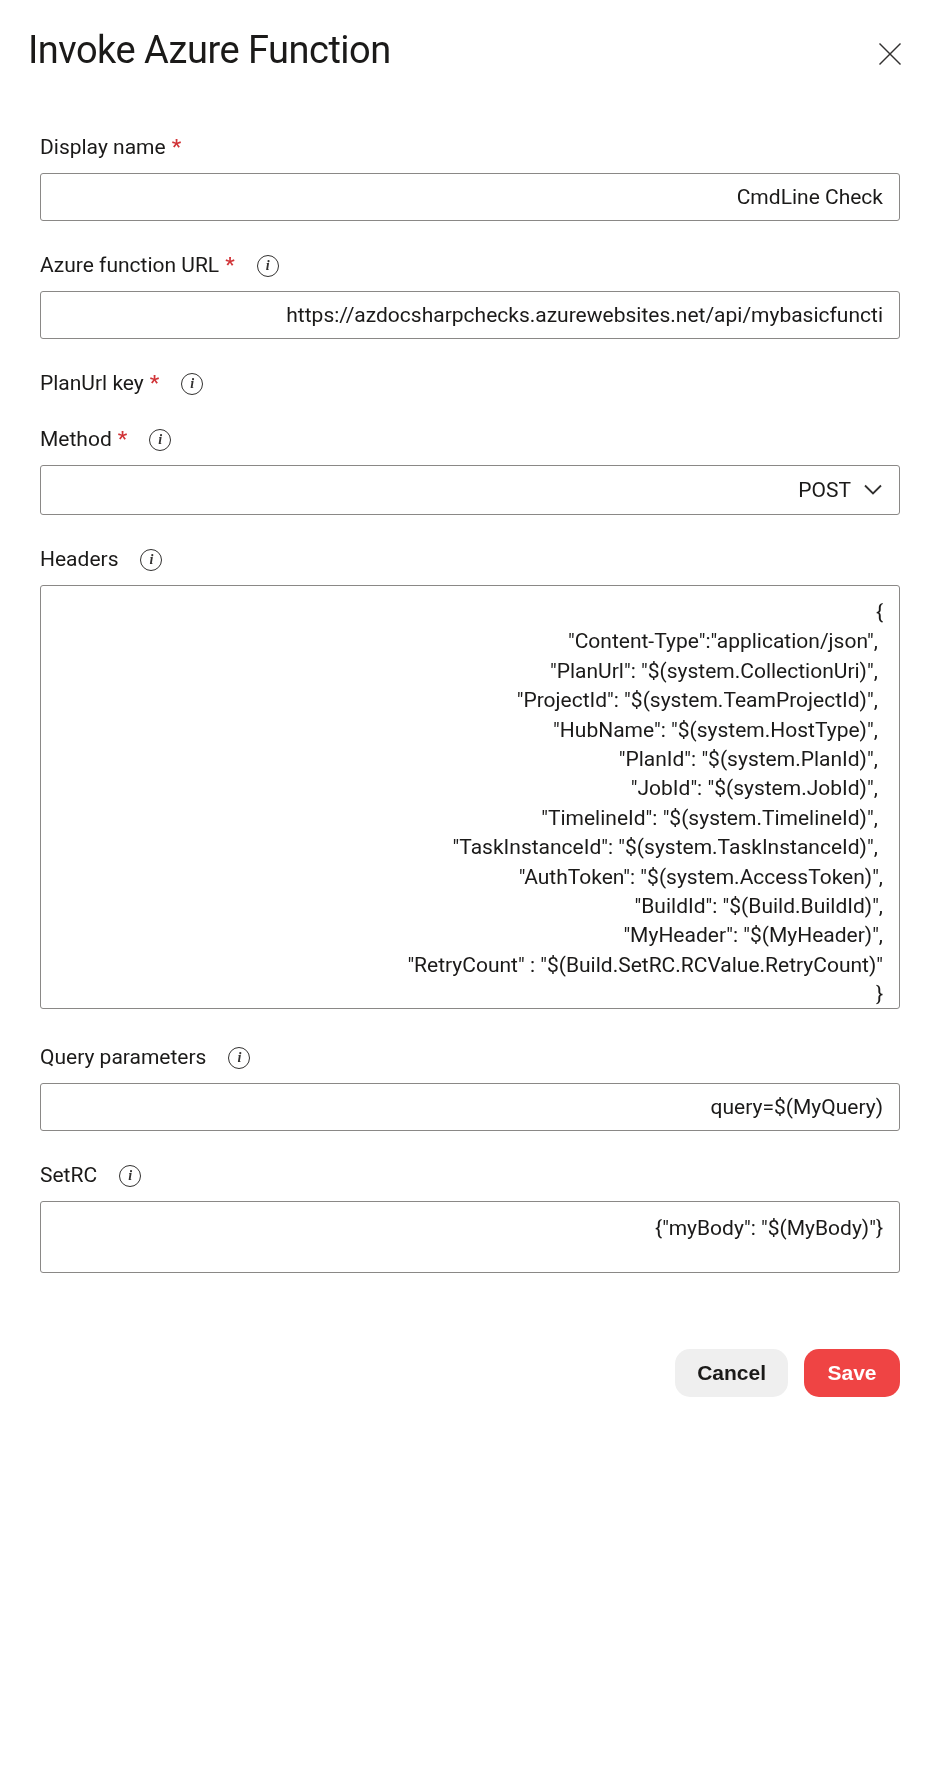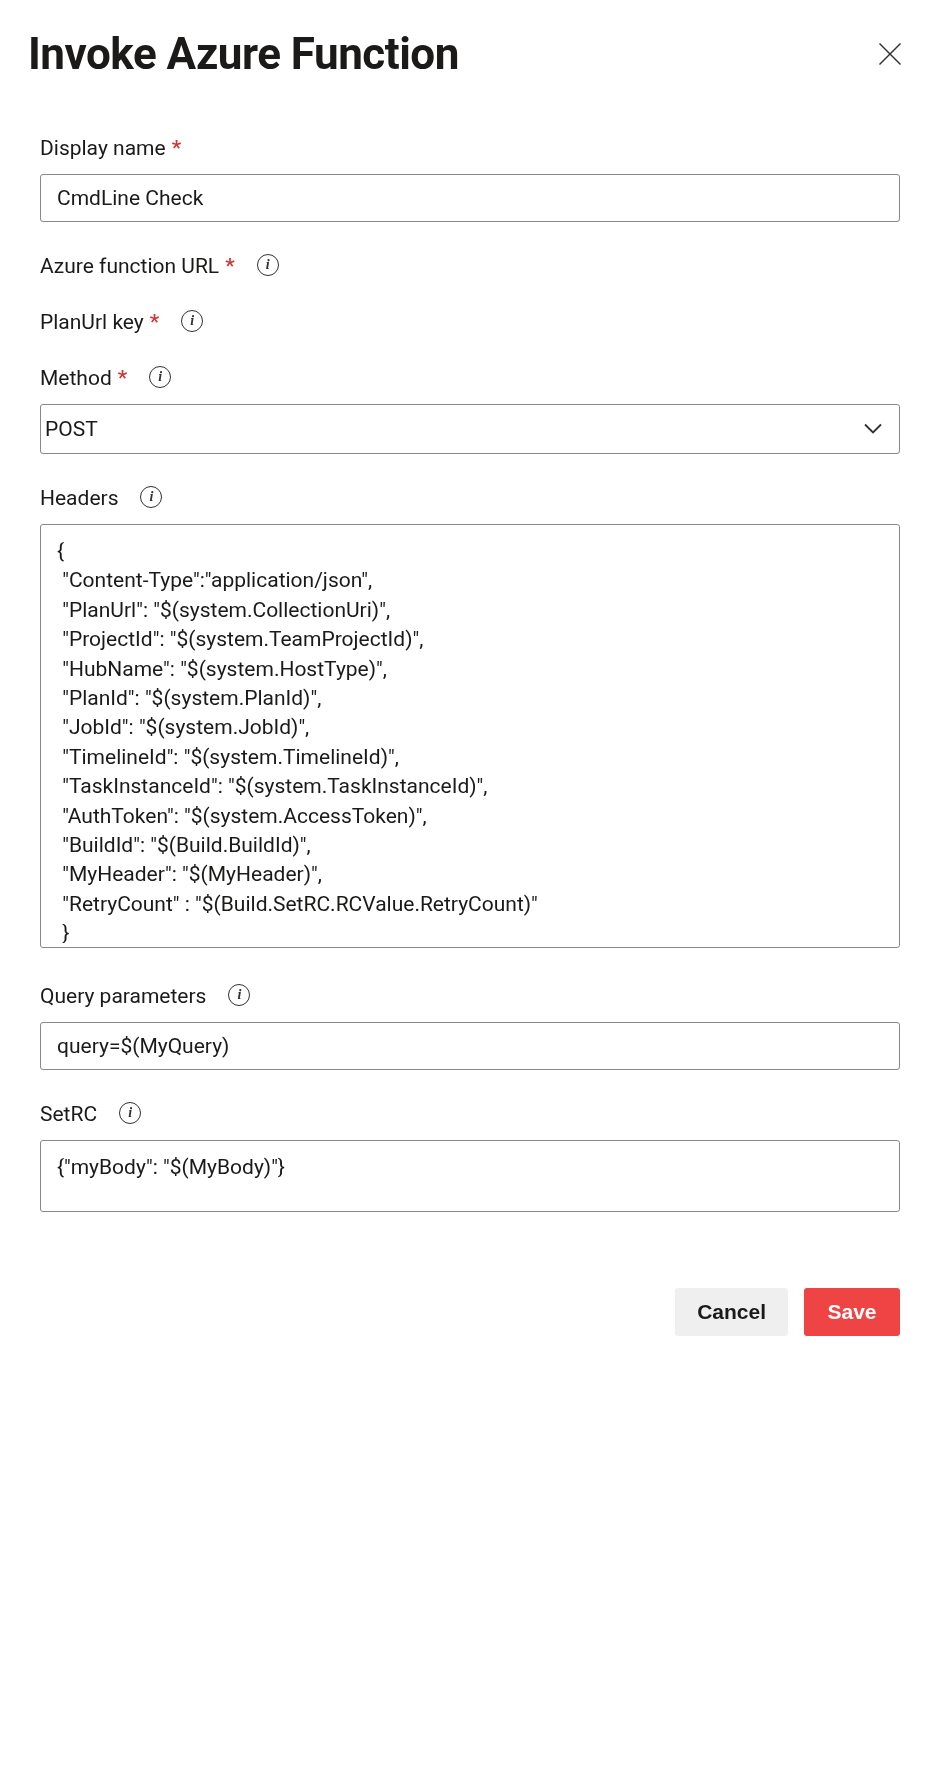--- a/index.html
+++ b/index.html
@@ -10,37 +10,37 @@
       padding: 28px 28px 0 28px;
       color: #1b1a19;
     }
     .header {
       display: flex;
       justify-content: space-between;
       align-items: flex-start;
       margin-bottom: 56px;
     }
     .title {
-      font-size: 44px;
-      font-weight: 700;
+      font-size: 38px;
+      font-weight: 400;
       letter-spacing: -0.5px;
     }
     .close-btn {
       background: none;
       border: none;
       cursor: pointer;
       padding: 8px;
       margin-top: 4px;
     }
     .close-btn svg { width: 28px; height: 28px; stroke: #323130; stroke-width: 1.2; }
     .form { padding: 0 12px; }
     .field-group { margin-bottom: 32px; }
     .label-row {
       display: flex;
-      align-items: flex-start;
+      align-items: flex-end;
       margin-bottom: 14px;
     }
     .field-label {
       font-size: 21px;
       font-weight: 400;
       color: #1b1a19;
     }
     .required-asterisk {
       color: #d13438;
       font-size: 21px;
@@ -65,20 +65,21 @@
       padding-bottom: 1px;
     }
     .text-input, .select-input, .textarea-input {
       width: 100%;
       border: 1px solid #8a8886;
       border-radius: 3px;
       font-size: 21px;
       font-family: inherit;
       color: #1b1a19;
       background: #fff;
+      text-align: right;
     }
     .text-input { padding: 12px 16px; height: 48px; }
     .text-input::placeholder { color: #605e5c; }
     .select-wrapper { position: relative; }
     .select-input {
       padding: 12px 48px 12px 4px;
       height: 50px;
       appearance: none;
       -webkit-appearance: none;
       cursor: pointer;
@@ -102,21 +103,21 @@
     .footer {
       display: flex;
       justify-content: flex-end;
       gap: 16px;
       padding: 40px 12px 32px 0;
     }
     .btn {
       font-size: 21px;
       font-weight: 600;
       padding: 12px 22px;
-      border-radius: 3px;
+      border-radius: 15px;
       cursor: pointer;
       border: none;
       min-width: 96px;
     }
     .btn-secondary { background: #efefef; color: #1b1a19; }
     .btn-primary { background: #ef4444; color: #fff; }
   </style>
 </head>
 <body>
 
@@ -141,20 +142,21 @@
     </div>
     <input type="text" class="text-input" value="CmdLine Check" style="">
   </div>
 
   <div class="field-group">
     <div class="label-row">
       <span class="field-label">Azure function URL</span>
       <span class="required-asterisk">*</span>
       <span class="info-icon">i</span>
     </div>
+    <input type="text" class="text-input" value="https://azdocsharpchecks.azurewebsites.net/api/mybasicfuncti" style="">
   </div>
 
   <div class="field-group">
     <div class="label-row">
       <span class="field-label">PlanUrl key</span>
       <span class="required-asterisk">*</span>
       <span class="info-icon">i</span>
     </div>
   </div>
 

